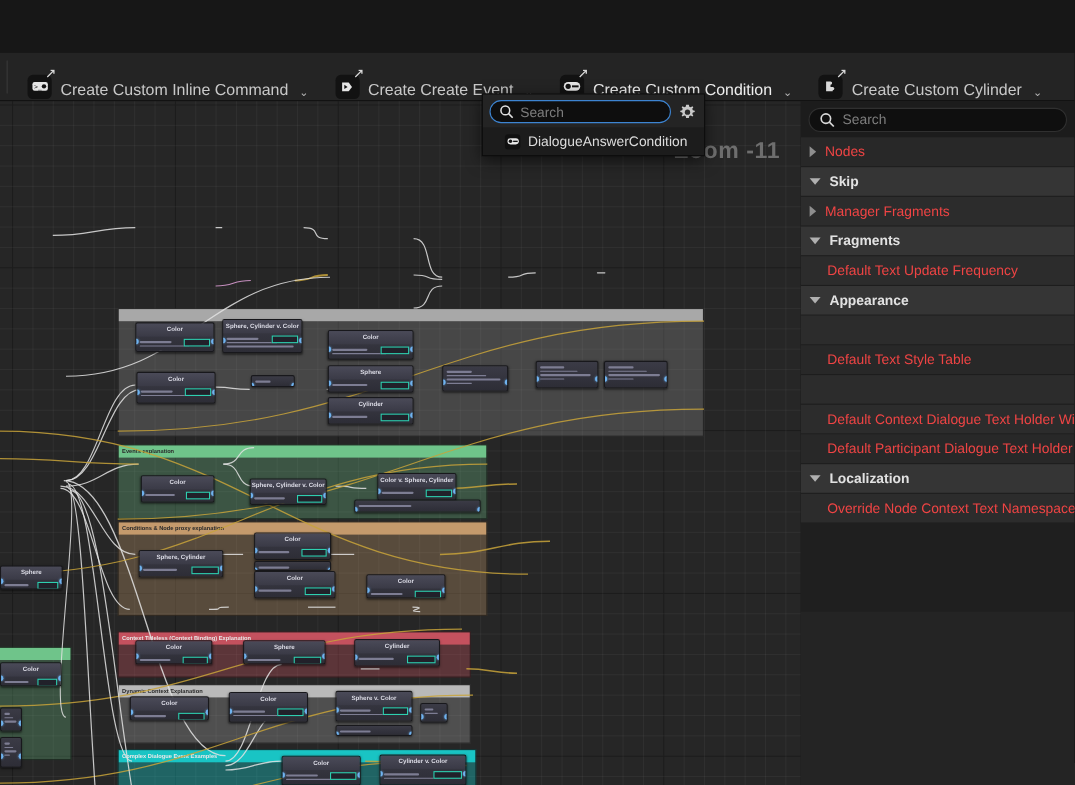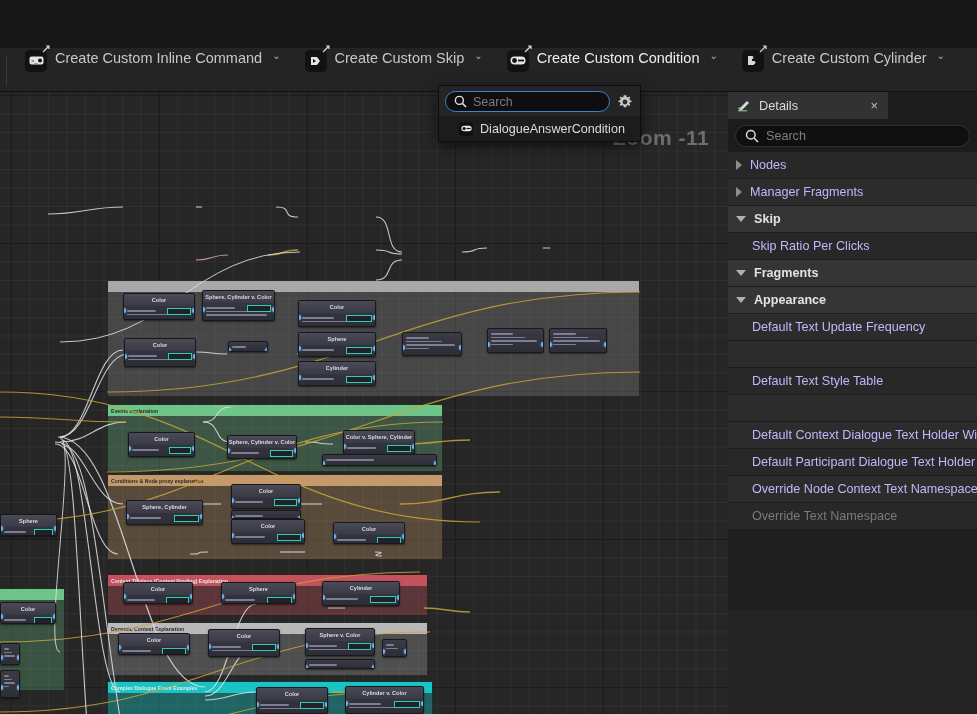--- a/index.html
+++ b/index.html
@@ -19,21 +19,21 @@
 
   
   .toolbar {
     position: absolute; left: 0; top: 48px; width: 977px; height: 44px;
     background: #242424;
     display: flex; align-items: center;
     border-bottom: 1px solid #111;
   }
   .tb-sep { width: 1px; height: 30px; background: #3a3a3a; margin: 0 6px; flex: 0 0 auto; }
   .tb-btn {
-    display: flex; align-items: flex-start; gap: 8px;
+    display: flex; align-items: flex-end; gap: 8px;
     height: 40px; padding: 0 12px;
     color: #c8c8c8; font-size: 14.5px; white-space: nowrap;
     cursor: default; flex: 0 0 auto;
   }
   .tb-btn.active { color: #efefef; }
   .tb-btn .caret { font-size: 10px; color: #b5b5b5; margin-left: 2px; }
   .tb-ico {
     position: relative; width: 22px; height: 22px; flex: 0 0 auto;
     background: #121212; border-radius: 5px;
     display: flex; align-items: center; justify-content: center;
@@ -149,21 +149,21 @@
   }
   .det-search .ph { font-size: 12.6px; color: #7e7e7e; }
 
   .det-rows { }
   .det-row {
     height: 27px; display: flex; align-items: center;
     border-bottom: 1px solid #1d1d1d; padding-left: 8px;
     font-size: 12.6px; white-space: nowrap;
   }
   .det-row.cat { background: #353535; color: #e2e2e2; font-weight: bold; }
-  .det-row.prop { background: #2c2c2c; color: #c4b5fd; padding-left: 24px; }
+  .det-row.prop { background: #2c2c2c; color: #ef4444; padding-left: 24px; }
   .det-row.prop.alt { background: #282828; }
   .det-row.prop.dim { color: #7a7a7a; }
   .det-row.blank { background: #2c2c2c; }
   .tri { width: 0; height: 0; margin-right: 8px; flex: 0 0 auto; }
   .tri.down { border-left: 5px solid transparent; border-right: 5px solid transparent; border-top: 6px solid #b0b0b0; }
   .tri.right { border-top: 5px solid transparent; border-bottom: 5px solid transparent; border-left: 6px solid #8e8e8e; }
   .det-row.prop .tri { margin-left: -16px; }
   .det-tail { background: #1f1f1f; }
 </style>
 </head>
@@ -194,21 +194,21 @@
     <div class="tb-btn">
       <span class="tb-ico">
         <svg width="14" height="12" viewBox="0 0 14 12">
             <path d="M2 2 L8 2 L11 6 L8 10 L2 10 Z" fill="#e6e6e6"></path>
             <path d="M4 4 L7 6 L4 8 Z" fill="#121212"></path>
           </svg>
         <svg class="corner" viewBox="0 0 9 9">
             <path d="M1 7 L7 1 M4 1 H7 V4" stroke="#d8d8d8" stroke-width="1.2" fill="none"></path>
           </svg>
       </span>
-      <span>Create Custom Skip</span>
+      <span>Create Create Event</span>
       <span class="caret">⌄</span>
     </div>
 
     <div class="tb-btn active">
       <span class="tb-ico">
         <svg width="16" height="9" viewBox="0 0 16 9">
             <rect x="0.5" y="0.5" width="15" height="8" rx="4" fill="#e6e6e6"></rect>
             <circle cx="4.5" cy="4.5" r="2.4" fill="#121212"></circle>
             <rect x="8" y="3.6" width="6" height="1.8" fill="#121212"></rect>
           </svg>
@@ -636,81 +636,68 @@
               <circle cx="4.5" cy="4.5" r="2.3" fill="#121212"></circle>
               <rect x="8" y="3.6" width="6" height="1.8" fill="#121212"></rect>
             </svg>
           </span>
           <span>DialogueAnswerCondition</span>
    </div>
       </div>
   </div>
 
   <div class="details">
-    <div class="det-tabrow">
-      <div class="det-tab">
-        <svg width="15" height="15" viewBox="0 0 15 15">
-          <path d="M3 10 L10 3 l2 2 -7 7 -3 1 z" fill="#d9d9d9"></path>
-          <rect x="1" y="12.3" width="9" height="1" fill="#9fd4a0"></rect>
-          <rect x="1" y="9.6" width="4" height="1" fill="#9fd4a0"></rect>
-        </svg>
-        <span class="t">Details</span>
-        <span class="x">×</span>
-      </div>
-    </div>
     <div class="det-searchwrap">
       <div class="det-search">
         <svg width="14" height="14" viewBox="0 0 14 14">
             <circle cx="5.8" cy="5.8" r="4.3" stroke="#d8d8d8" stroke-width="1.5" fill="none"></circle>
             <line x1="9" y1="9" x2="13" y2="13" stroke="#d8d8d8" stroke-width="1.6"></line>
           </svg>
         <span class="ph">Search</span>
       </div>
     </div>
     <div class="det-rows" id="det-rows">
         <div class="det-row prop alt">
     <span class="tri right"></span>
           <span>Nodes</span>
         </div>
+        <div class="det-row cat">
+      <span class="tri down"></span>
+      <span>Skip</span>
+        </div>
         <div class="det-row prop">
     <span class="tri right"></span>
           <span>Manager Fragments</span>
         </div>
         <div class="det-row cat">
       <span class="tri down"></span>
-      <span>Skip</span>
-        </div>
-        <div class="det-row prop alt">
-    <span>Skip Ratio Per Clicks</span>
-        </div>
-        <div class="det-row cat">
-      <span class="tri down"></span>
       <span>Fragments</span>
+        </div>
+        <div class="det-row prop">
+    <span>Default Text Update Frequency</span>
         </div>
         <div class="det-row cat">
       <span class="tri down"></span>
       <span>Appearance</span>
         </div>
-        <div class="det-row prop">
-    <span>Default Text Update Frequency</span>
-        </div>
         <div class="det-row blank"></div>
         <div class="det-row prop alt">
     <span>Default Text Style Table</span>
         </div>
         <div class="det-row blank"></div>
         <div class="det-row prop">
     <span>Default Context Dialogue Text Holder Widget Class</span>
         </div>
         <div class="det-row prop alt">
     <span>Default Participant Dialogue Text Holder Widget Class</span>
         </div>
+        <div class="det-row cat">
+      <span class="tri down"></span>
+      <span>Localization</span>
+        </div>
         <div class="det-row prop">
     <span>Override Node Context Text Namespace</span>
-        </div>
-        <div class="det-row prop alt dim">
-    <span>Override Text Namespace</span>
         </div>
       </div>
     <div class="det-tail" style="height:80px"></div>
   </div>
 
 </div>
 
 </body></html>

